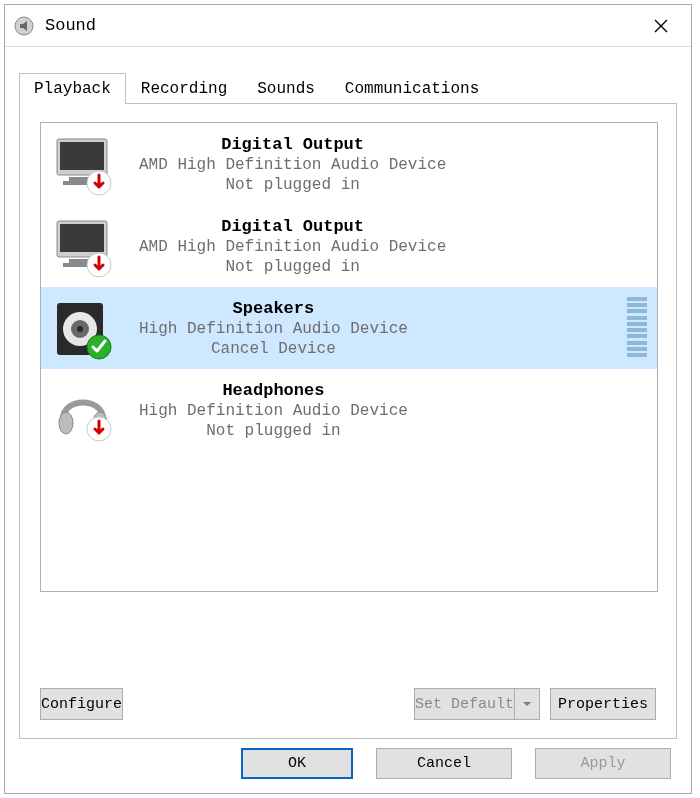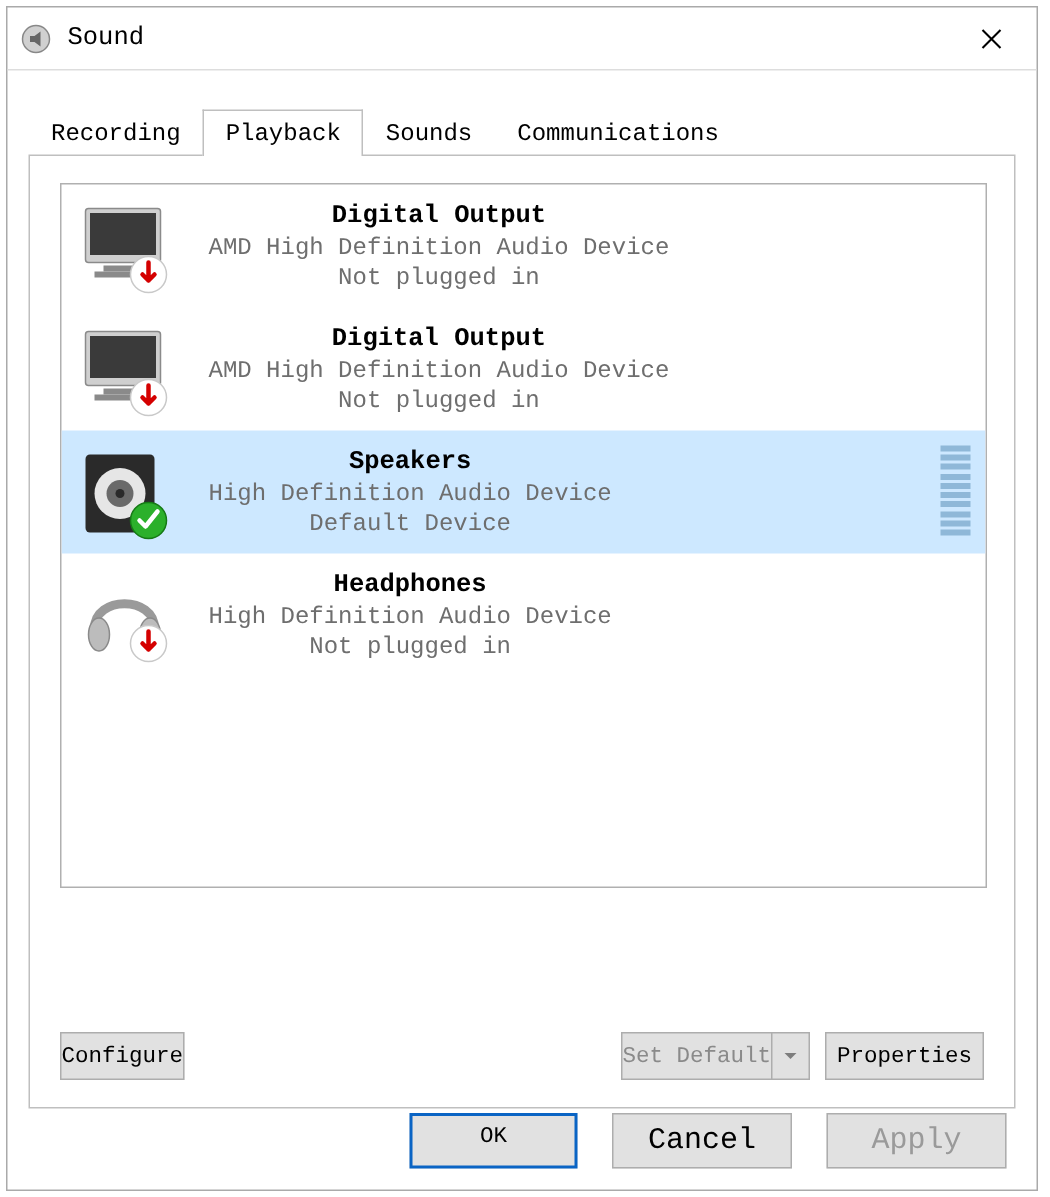--- a/index.html
+++ b/index.html
@@ -156,22 +156,22 @@
     border:2px solid #0a64c4;
     padding:5px 0px;
     width:112px;
     font-size:15px;
     text-align:center;
   }
   .std-btn {
     background:#e1e1e1;
     border:1px solid #adadad;
     padding:6px 0;
-    width:120px;
-    font-size:20px;
+    width:136px;
+    font-size:15px;
     text-align:center;
   }
   .std-btn.disabled { color:#9a9a9a; }
   
   .annot {
     position:absolute;
     pointer-events:none;
     z-index:50;
   }
 </style>
@@ -192,22 +192,22 @@
     <span class="close-btn">
       <svg width="14" height="14" viewBox="0 0 14 14">
           <path d="M1 1 L13 13 M13 1 L1 13" stroke="#000" stroke-width="1.4"></path>
         </svg>
     </span>
   </div>
 
   <div class="client">
 
     <div class="tabs">
+      <div class="tab active">Playback</div>
       <div class="tab">Recording</div>
-      <div class="tab active">Playback</div>
       <div class="tab">Sounds</div>
       <div class="tab">Communications</div>
     </div>
 
     <div class="tab-panel">
 
 
       <div class="device-list">
 
         <div class="device-item">
@@ -253,21 +253,21 @@
               <circle cx="29" cy="32" r="17" fill="#e6e6e6"></circle>
               <circle cx="29" cy="32" r="9" fill="#6a6a6a"></circle>
               <circle cx="29" cy="32" r="3" fill="#2a2a2a"></circle>
               <circle cx="48" cy="50" r="12" fill="#2bb02b" stroke="#157a15"></circle>
               <path d="M42 50 L46 54 L54 44" stroke="#fff" stroke-width="3" fill="none" stroke-linecap="round" stroke-linejoin="round"></path>
             </svg>
           </div>
           <div class="dev-texts">
             <div class="dev-name">Speakers</div>
             <div class="dev-desc">High Definition Audio Device</div>
-            <div class="dev-status">Default Device</div>
+            <div class="dev-status">Cancel Device</div>
           </div>
           <div class="vu">
             <div></div>
               <div></div>
               <div></div>
               <div></div>
               <div></div>
               <div></div>
               <div></div>
               <div></div>

